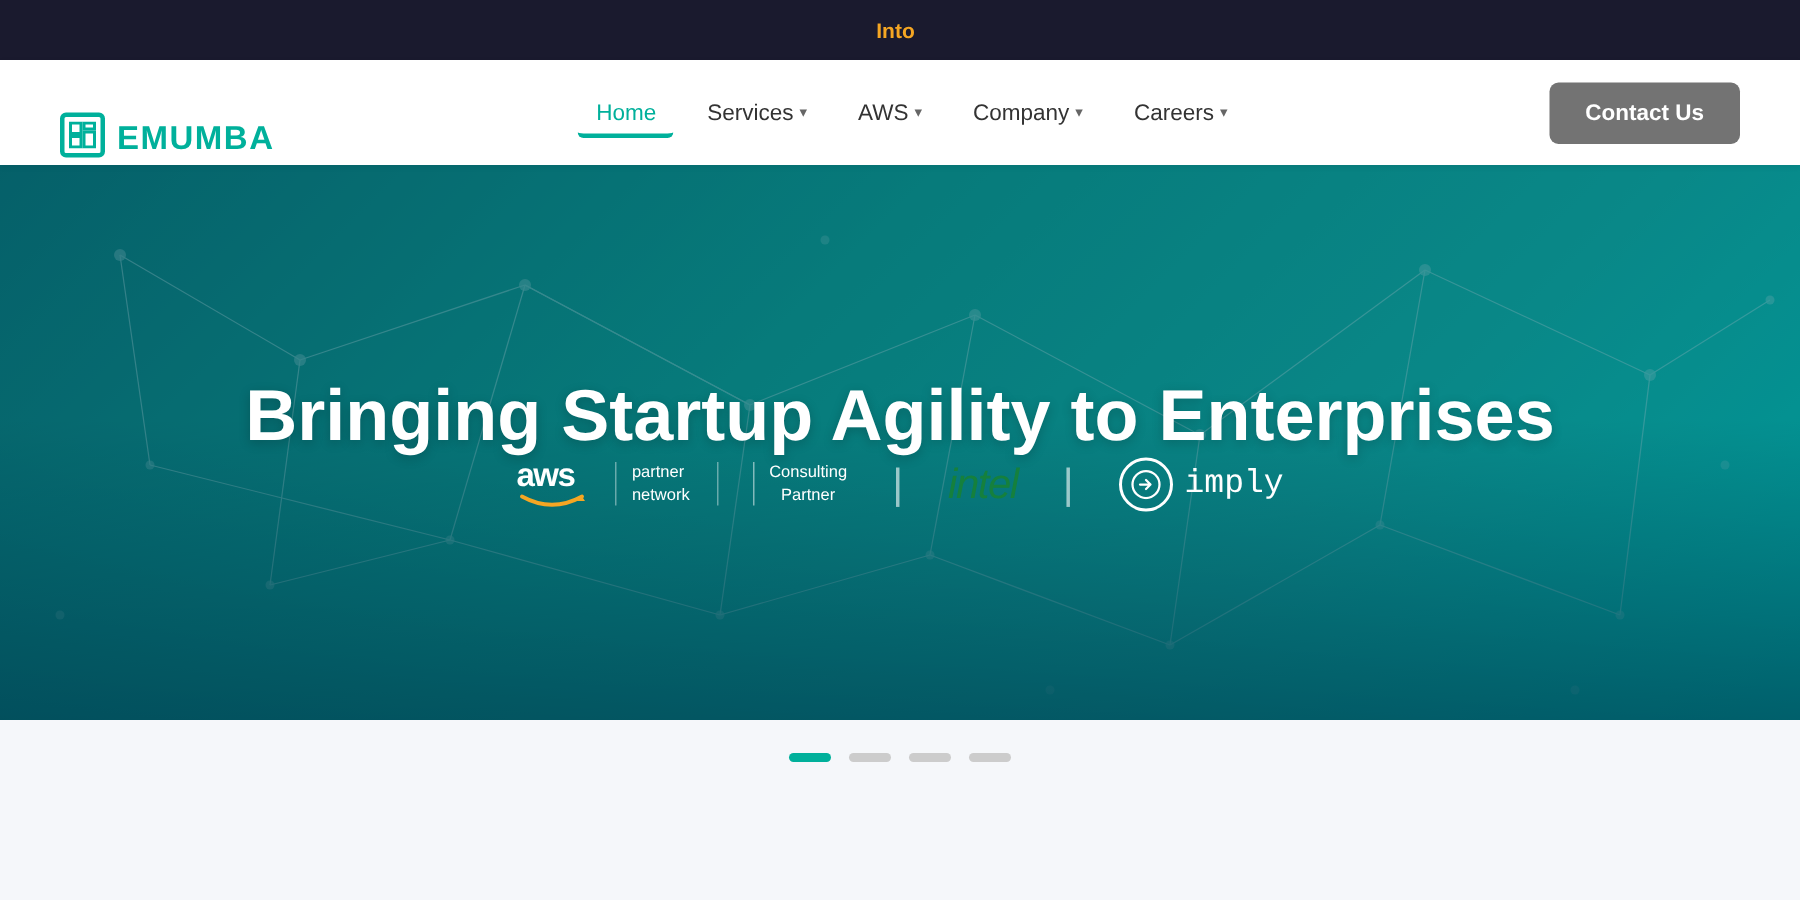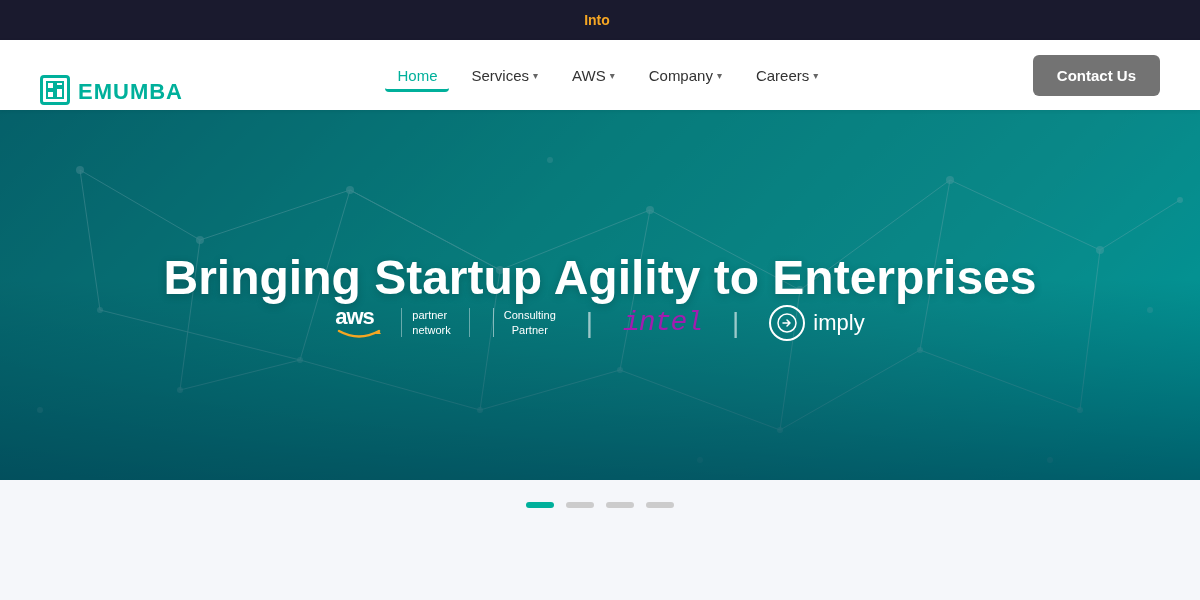--- a/index.html
+++ b/index.html
@@ -171,26 +171,25 @@
       border-left: 1px solid rgba(255,255,255,0.5);
       padding-left: 10px;
     }
     .divider-line {
       color: rgba(255,255,255,0.6);
       font-size: 28px;
       font-weight: 100;
       margin: 0 10px;
     }
     .intel-logo {
-      color: #a21caf;
+      color: #15803d;
       font-size: 28px;
       font-weight: 300;
       font-style: italic;
       letter-spacing: -1px;
-      font-family: Liberation Mono, monospace;
     }
     .imply-logo {
       display: flex;
       align-items: center;
       gap: 8px;
     }
     .imply-icon {
       width: 36px;
       height: 36px;
       border: 2px solid #fff;
@@ -198,20 +197,21 @@
       display: flex;
       align-items: center;
       justify-content: center;
       color: #fff;
       font-size: 16px;
     }
     .imply-text {
       color: #fff;
       font-size: 22px;
       font-weight: 400;
+      font-family: Liberation Mono, monospace;
     }
 
     
     .slider-dots {
       background: #f5f7fa;
       height: 50px;
       display: flex;
       align-items: center;
       justify-content: center;
       gap: 12px;

